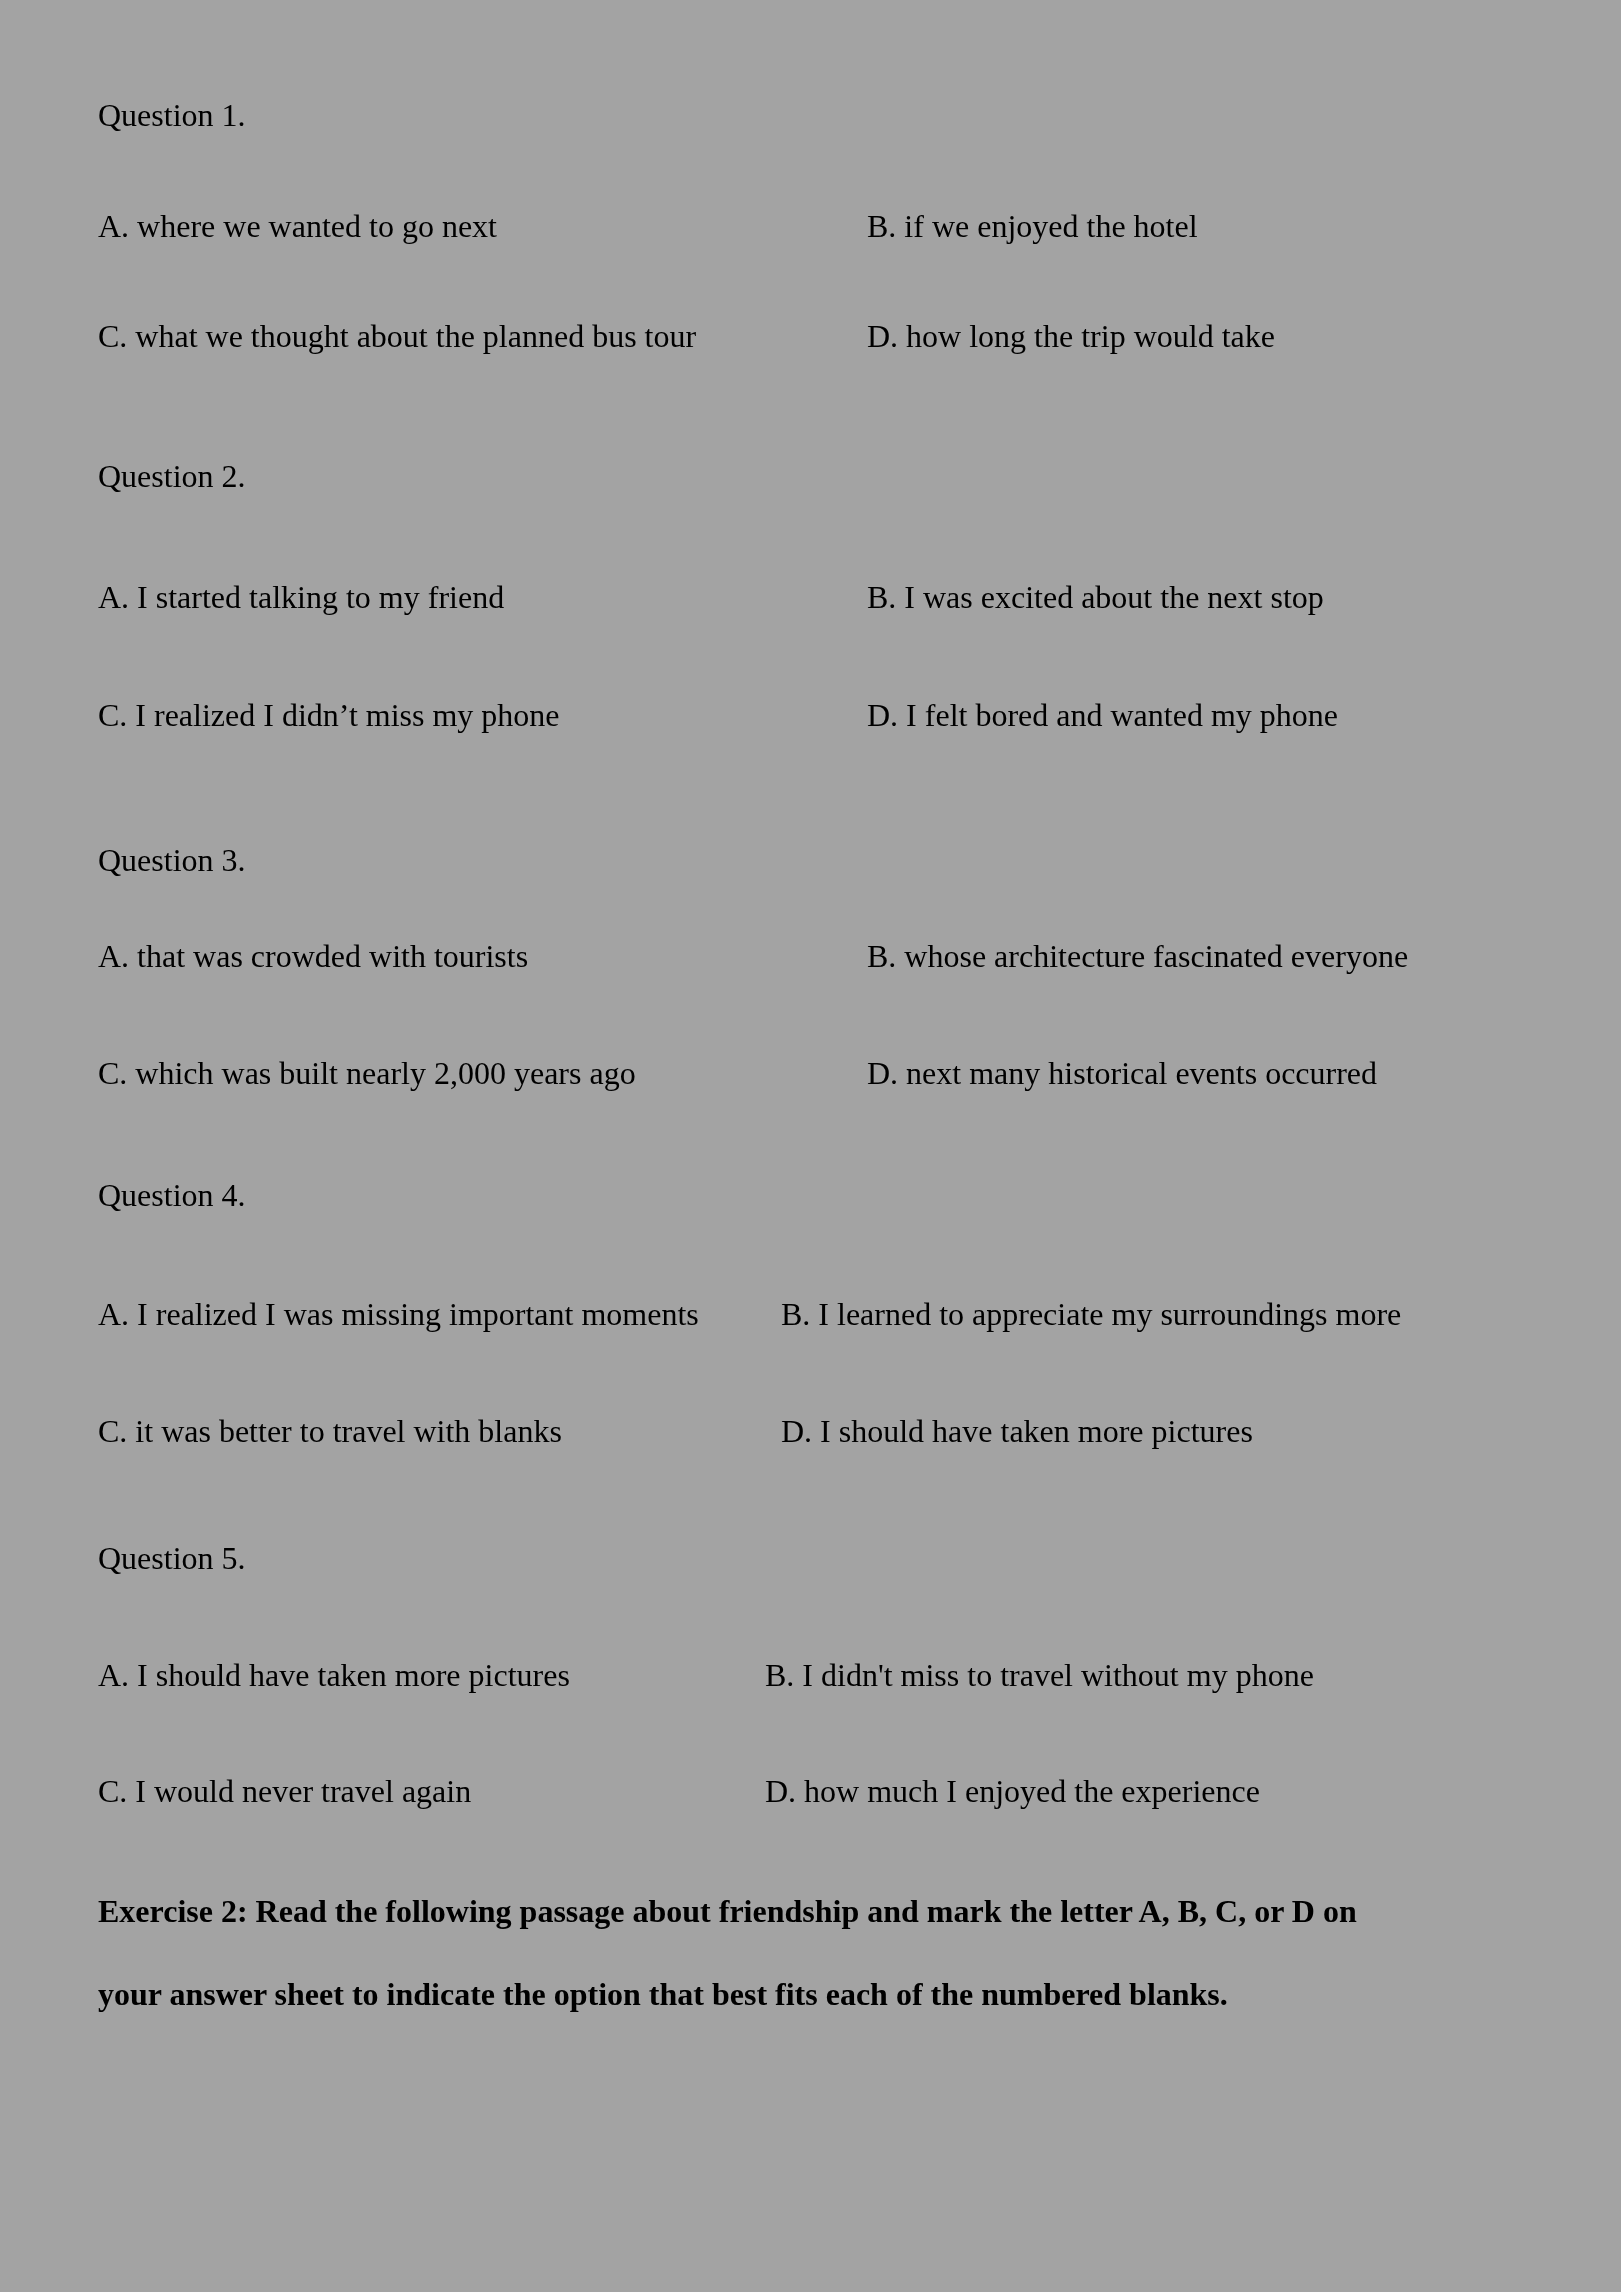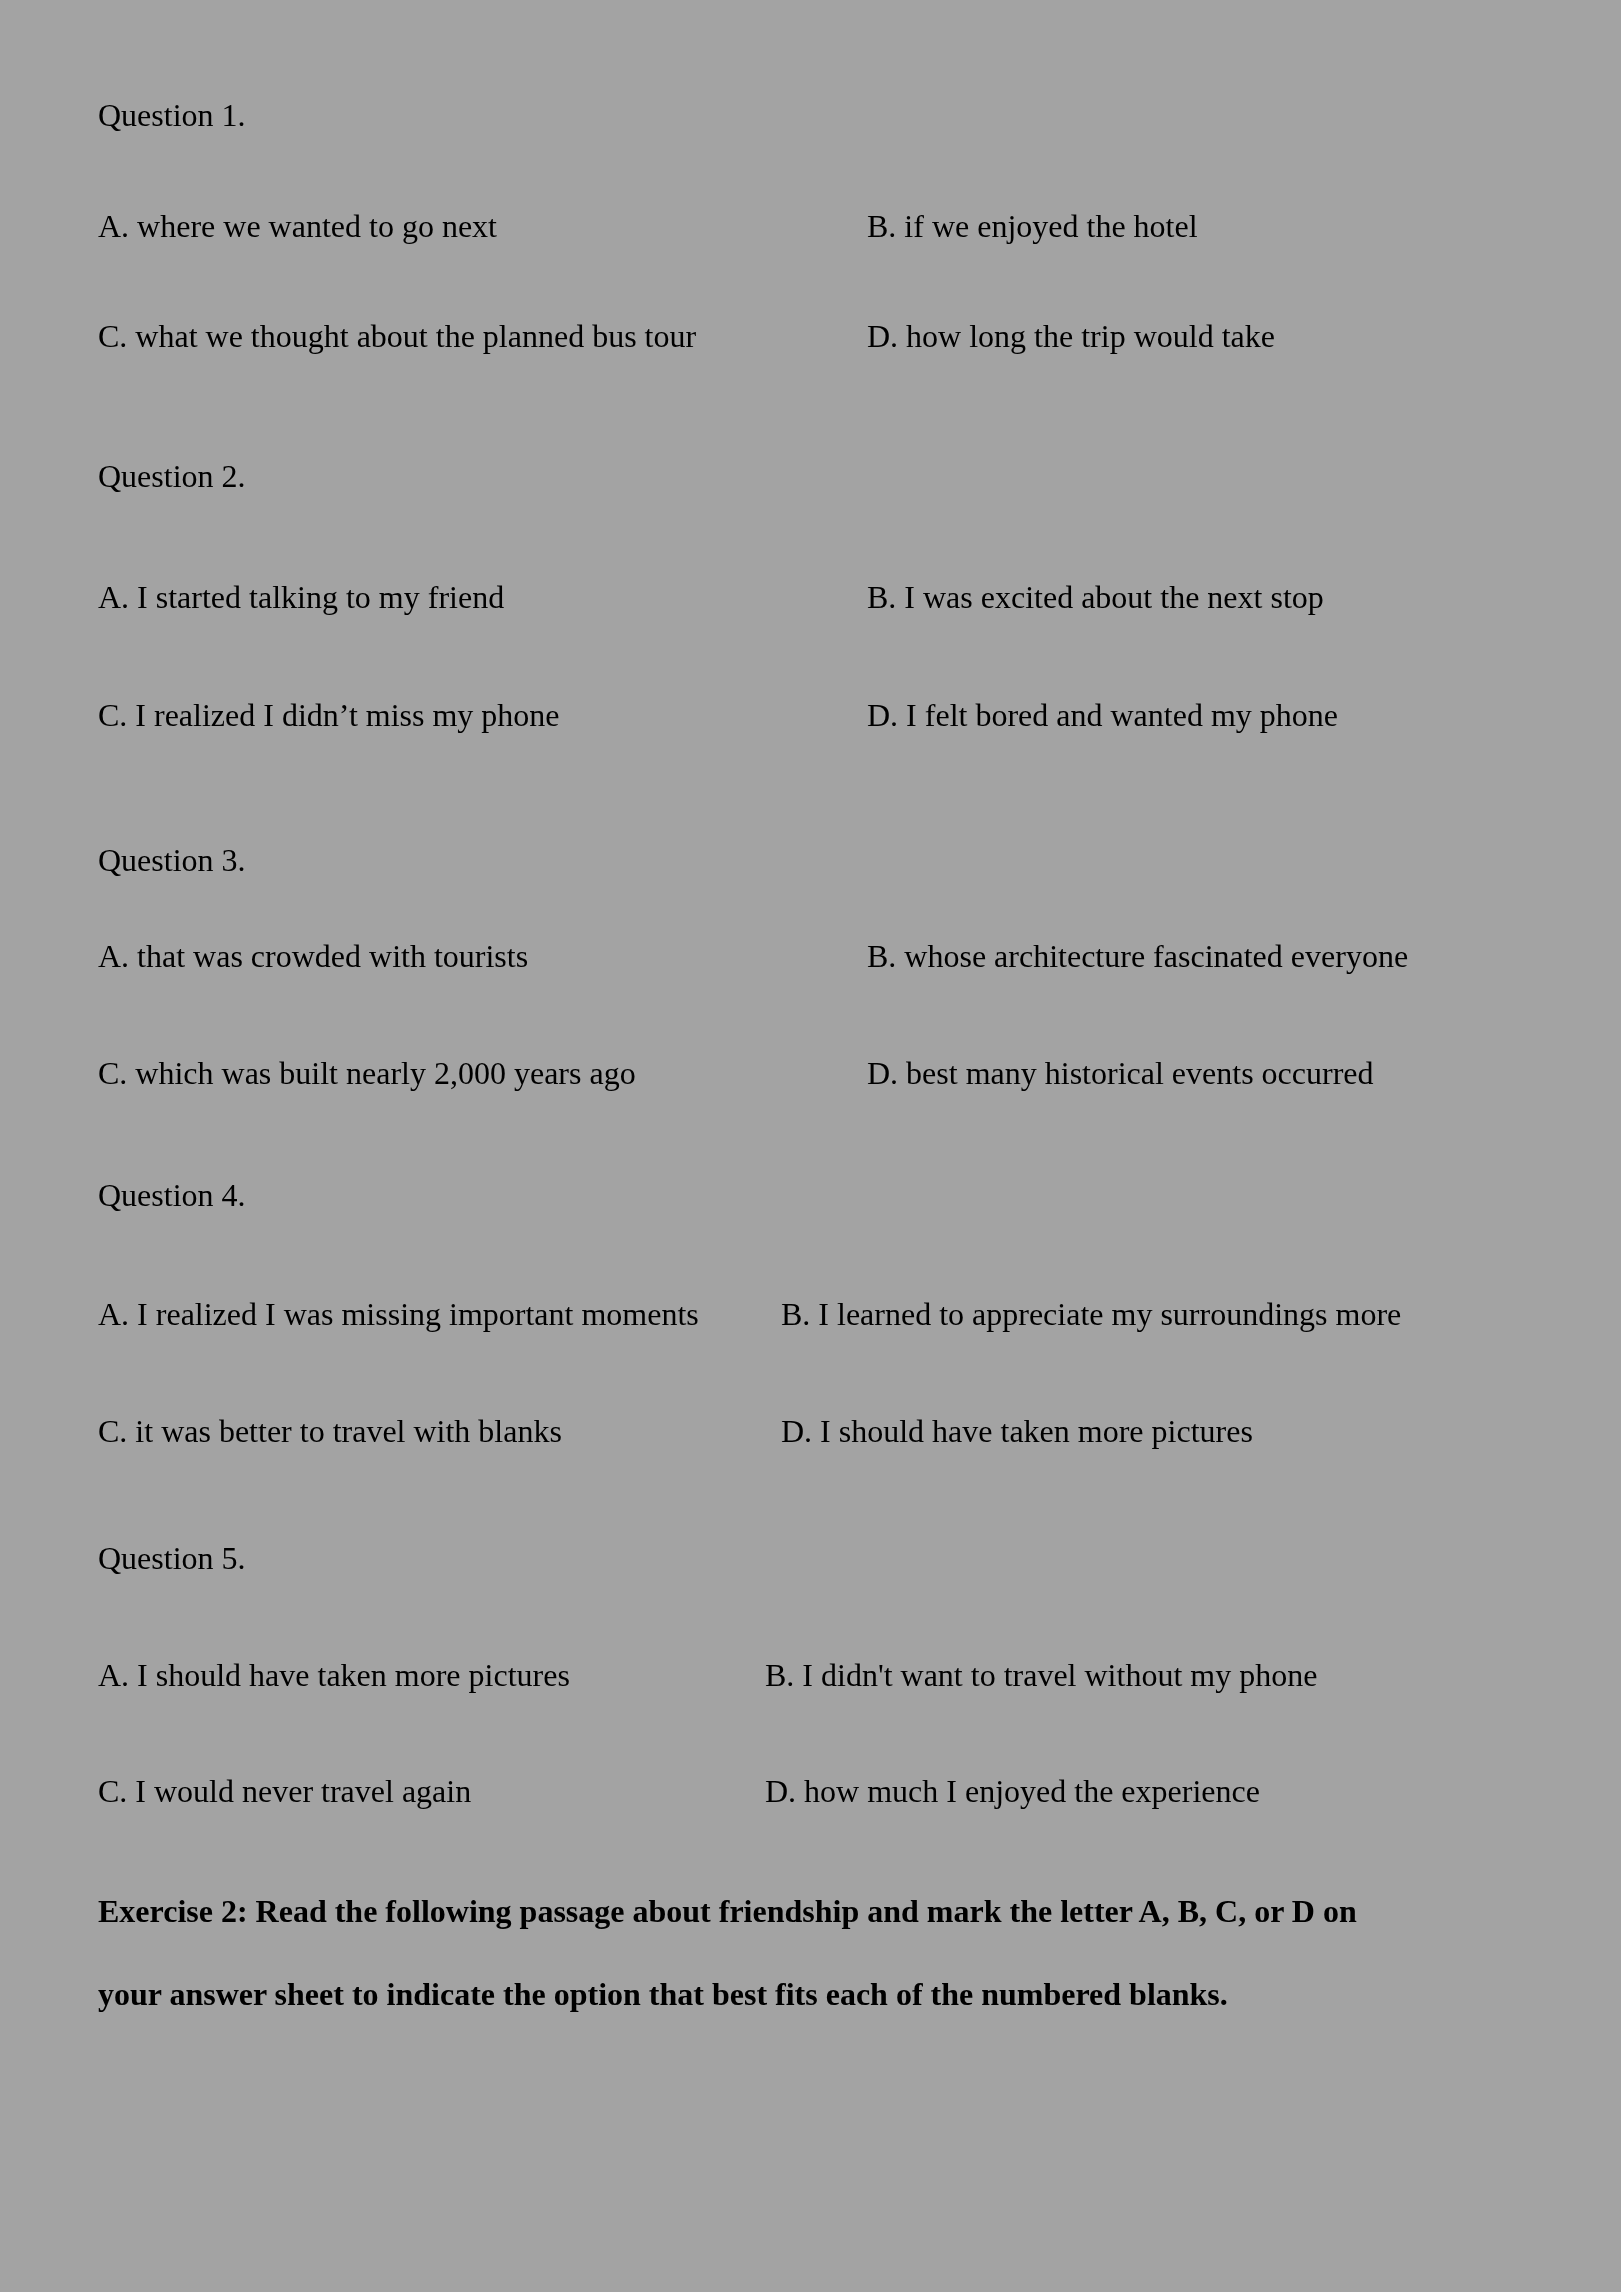--- a/index.html
+++ b/index.html
@@ -65,37 +65,37 @@
     <span class="opt">D. I felt bored and wanted my phone</span>
   </div>
 
   <div class="line" style="top:840px">Question 3.</div>
   <div class="row cols-wide" style="top:936px">
     <span class="opt">A. that was crowded with tourists</span>
     <span class="opt">B. whose architecture fascinated everyone</span>
   </div>
   <div class="row cols-wide" style="top:1053px">
     <span class="opt">C. which was built nearly 2,000 years ago</span>
-    <span class="opt">D. best many historical events occurred</span>
+    <span class="opt">D. next many historical events occurred</span>
   </div>
 
   <div class="line" style="top:1175px">Question 4.</div>
   <div class="row cols-mid" style="top:1294px">
     <span class="opt">A. I realized I was missing important moments</span>
     <span class="opt">B. I learned to appreciate my surroundings more</span>
   </div>
   <div class="row cols-mid" style="top:1411px">
     <span class="opt">C. it was better to travel with blanks</span>
     <span class="opt">D. I should have taken more pictures</span>
   </div>
 
   <div class="line" style="top:1538px">Question 5.</div>
   <div class="row cols-narrow" style="top:1655px">
     <span class="opt">A. I should have taken more pictures</span>
-    <span class="opt">B. I didn't want to travel without my phone</span>
+    <span class="opt">B. I didn't miss to travel without my phone</span>
   </div>
   <div class="row cols-narrow" style="top:1771px">
     <span class="opt">C. I would never travel again</span>
     <span class="opt">D. how much I enjoyed the experience</span>
   </div>
 
   <div class="exline" style="top:1891px">Exercise 2: Read the following passage about friendship and mark the letter A, B, C, or D on</div>
   <div class="exline" style="top:1974px">your answer sheet to indicate the option that best fits each of the numbered blanks.</div>
 
 </div>

